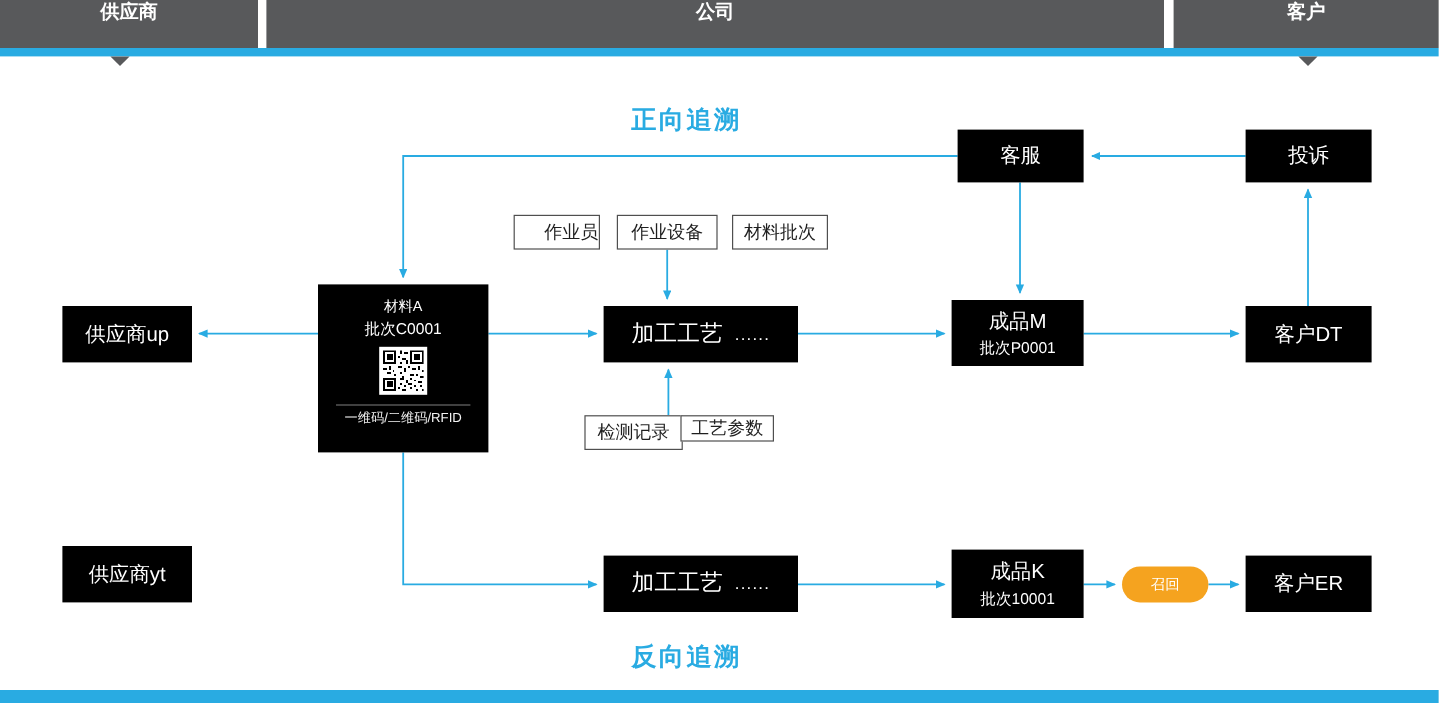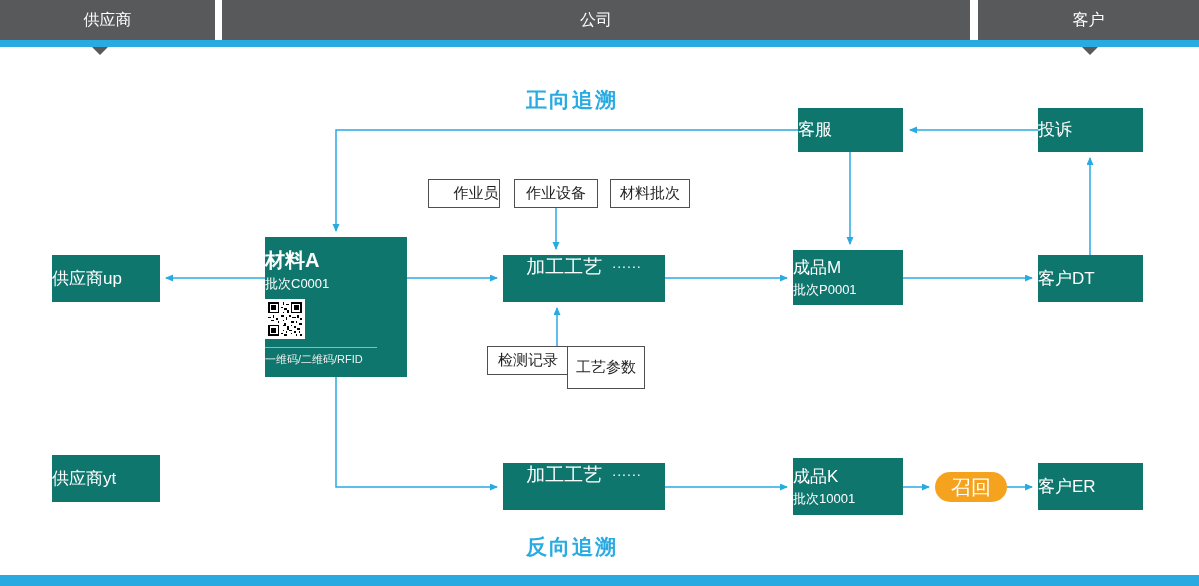--- a/index.html
+++ b/index.html
@@ -2,21 +2,21 @@
 <html><head>
 <meta charset="utf-8">
 <style>
   html, body { margin: 0; padding: 0; }
   body { font-family: "Liberation Sans", "DejaVu Sans", sans-serif; background: #ffffff; }
 
   .stage { position: relative; width: 1199px; height: 586px; background: #ffffff; overflow: hidden; }
 
   
   .lane-seg { position: absolute; top: 0; height: 40px; background: #58595b; color: #ffffff;
-              font-size: 16px; display: flex; align-items: center; justify-content: center; }
+              font-size: 16px; display: flex; align-items: flex-start; justify-content: center; font-weight: bold; }
   .lane-supplier { left: 0; width: 215px; }
   .lane-company  { left: 222px; width: 748px; }
   .lane-customer { left: 978px; width: 221px; }
 
   .accent { position: absolute; left: 0; width: 1199px; background: #29abe2; }
   .accent-top { top: 40px; height: 7px; }
   .accent-bottom { top: 575px; height: 11px; }
 
   .tri { position: absolute; top: 47px; width: 0; height: 0;
          border-left: 8px solid transparent; border-right: 8px solid transparent;
@@ -24,62 +24,62 @@
   .tri-supplier { left: 92px; }
   .tri-customer { left: 1082px; }
 
   
   .flow-title { position: absolute; width: 200px; text-align: center; color: #29abe2;
                 font-size: 21px; font-weight: bold; letter-spacing: 2px; }
   .flow-forward { left: 472px; top: 86px; text-align: center; }
   .flow-backward { left: 472px; top: 533px; }
 
   
-  .gnode { position: absolute; background: #0f766e; color: #ffffff; display: flex;
-           flex-direction: column; align-items: flex-start; justify-content: center;
+  .gnode { position: absolute; background: #000000; color: #ffffff; display: flex;
+           flex-direction: column; align-items: center; justify-content: center;
            text-align: center; line-height: 1.25; box-sizing: border-box; }
   .gnode .t1 { font-size: 17px; }
   .gnode .t2 { font-size: 13px; margin-top: 3px; }
 
   .node-kefu        { left: 798px;  top: 108px; width: 105px; height: 44px; }
   .node-tousu       { left: 1038px; top: 108px; width: 105px; height: 44px; }
   .node-supplier-up { left: 52px;   top: 255px; width: 108px; height: 47px; }
   .node-supplier-yt { left: 52px;   top: 455px; width: 108px; height: 47px; }
   .node-product-m   { left: 793px;  top: 250px; width: 110px; height: 55px; }
   .node-product-k   { left: 793px;  top: 458px; width: 110px; height: 57px; }
   .node-customer-dt { left: 1038px; top: 255px; width: 105px; height: 47px; }
   .node-customer-er { left: 1038px; top: 463px; width: 105px; height: 47px; }
 
   .node-material { left: 265px; top: 237px; width: 142px; height: 140px;
                    justify-content: flex-start; padding-top: 11px; }
-  .node-material .t1 { font-size: 20px; font-weight: bold; }
+  .node-material .t1 { font-size: 12px; font-weight: normal; }
   .qr-wrap { margin-top: 7px; width: 40px; height: 40px; background: #ffffff;
              display: flex; align-items: center; justify-content: center; }
   .divider { width: 112px; border-top: 1px solid rgba(255,255,255,.5); margin-top: 8px; }
   .code-caption { font-size: 11px; margin-top: 5px; color: #f2f2f2; }
 
   .node-process { flex-direction: row; }
   .node-process-1 { left: 503px; top: 255px; width: 162px; height: 47px; }
   .node-process-2 { left: 503px; top: 463px; width: 162px; height: 47px; }
   .node-process .pt { font-size: 19px; }
   .node-process .dots { font-size: 14px; margin-left: 10px; letter-spacing: 1px; }
 
   
   .tag { position: absolute; background: #ffffff; border: 1px solid #4f4f4f; color: #1f1f1f;
          font-size: 15px; display: flex; align-items: center; justify-content: center;
          box-sizing: border-box; }
   .tag-operator       { left: 428px; top: 179px; width: 72px; height: 29px; padding-left: 24px; }
   .tag-equipment      { left: 514px; top: 179px; width: 84px; height: 29px; }
   .tag-material-batch { left: 610px; top: 179px; width: 80px; height: 29px; }
   .tag-inspection     { left: 475px; top: 346px; width: 82px; height: 29px; margin-left: 12px; }
-  .tag-params         { left: 567px; top: 346px; width: 78px; height: 43px; }
+  .tag-params         { left: 567px; top: 346px; width: 78px; height: 22px; }
 
   
   .recall { position: absolute; left: 935px; top: 472px; width: 72px; height: 30px;
-            background: #f5a31f; color: #ffffff; font-size: 20px; border-radius: 15px;
+            background: #f5a31f; color: #ffffff; font-size: 12px; border-radius: 15px;
             display: flex; align-items: center; justify-content: center; }
 
   svg.arrows { position: absolute; left: 0; top: 0; pointer-events: none; }
 </style>
 </head>
 <body>
 
 <div class="stage">
 
   <div class="lane-seg lane-supplier">

